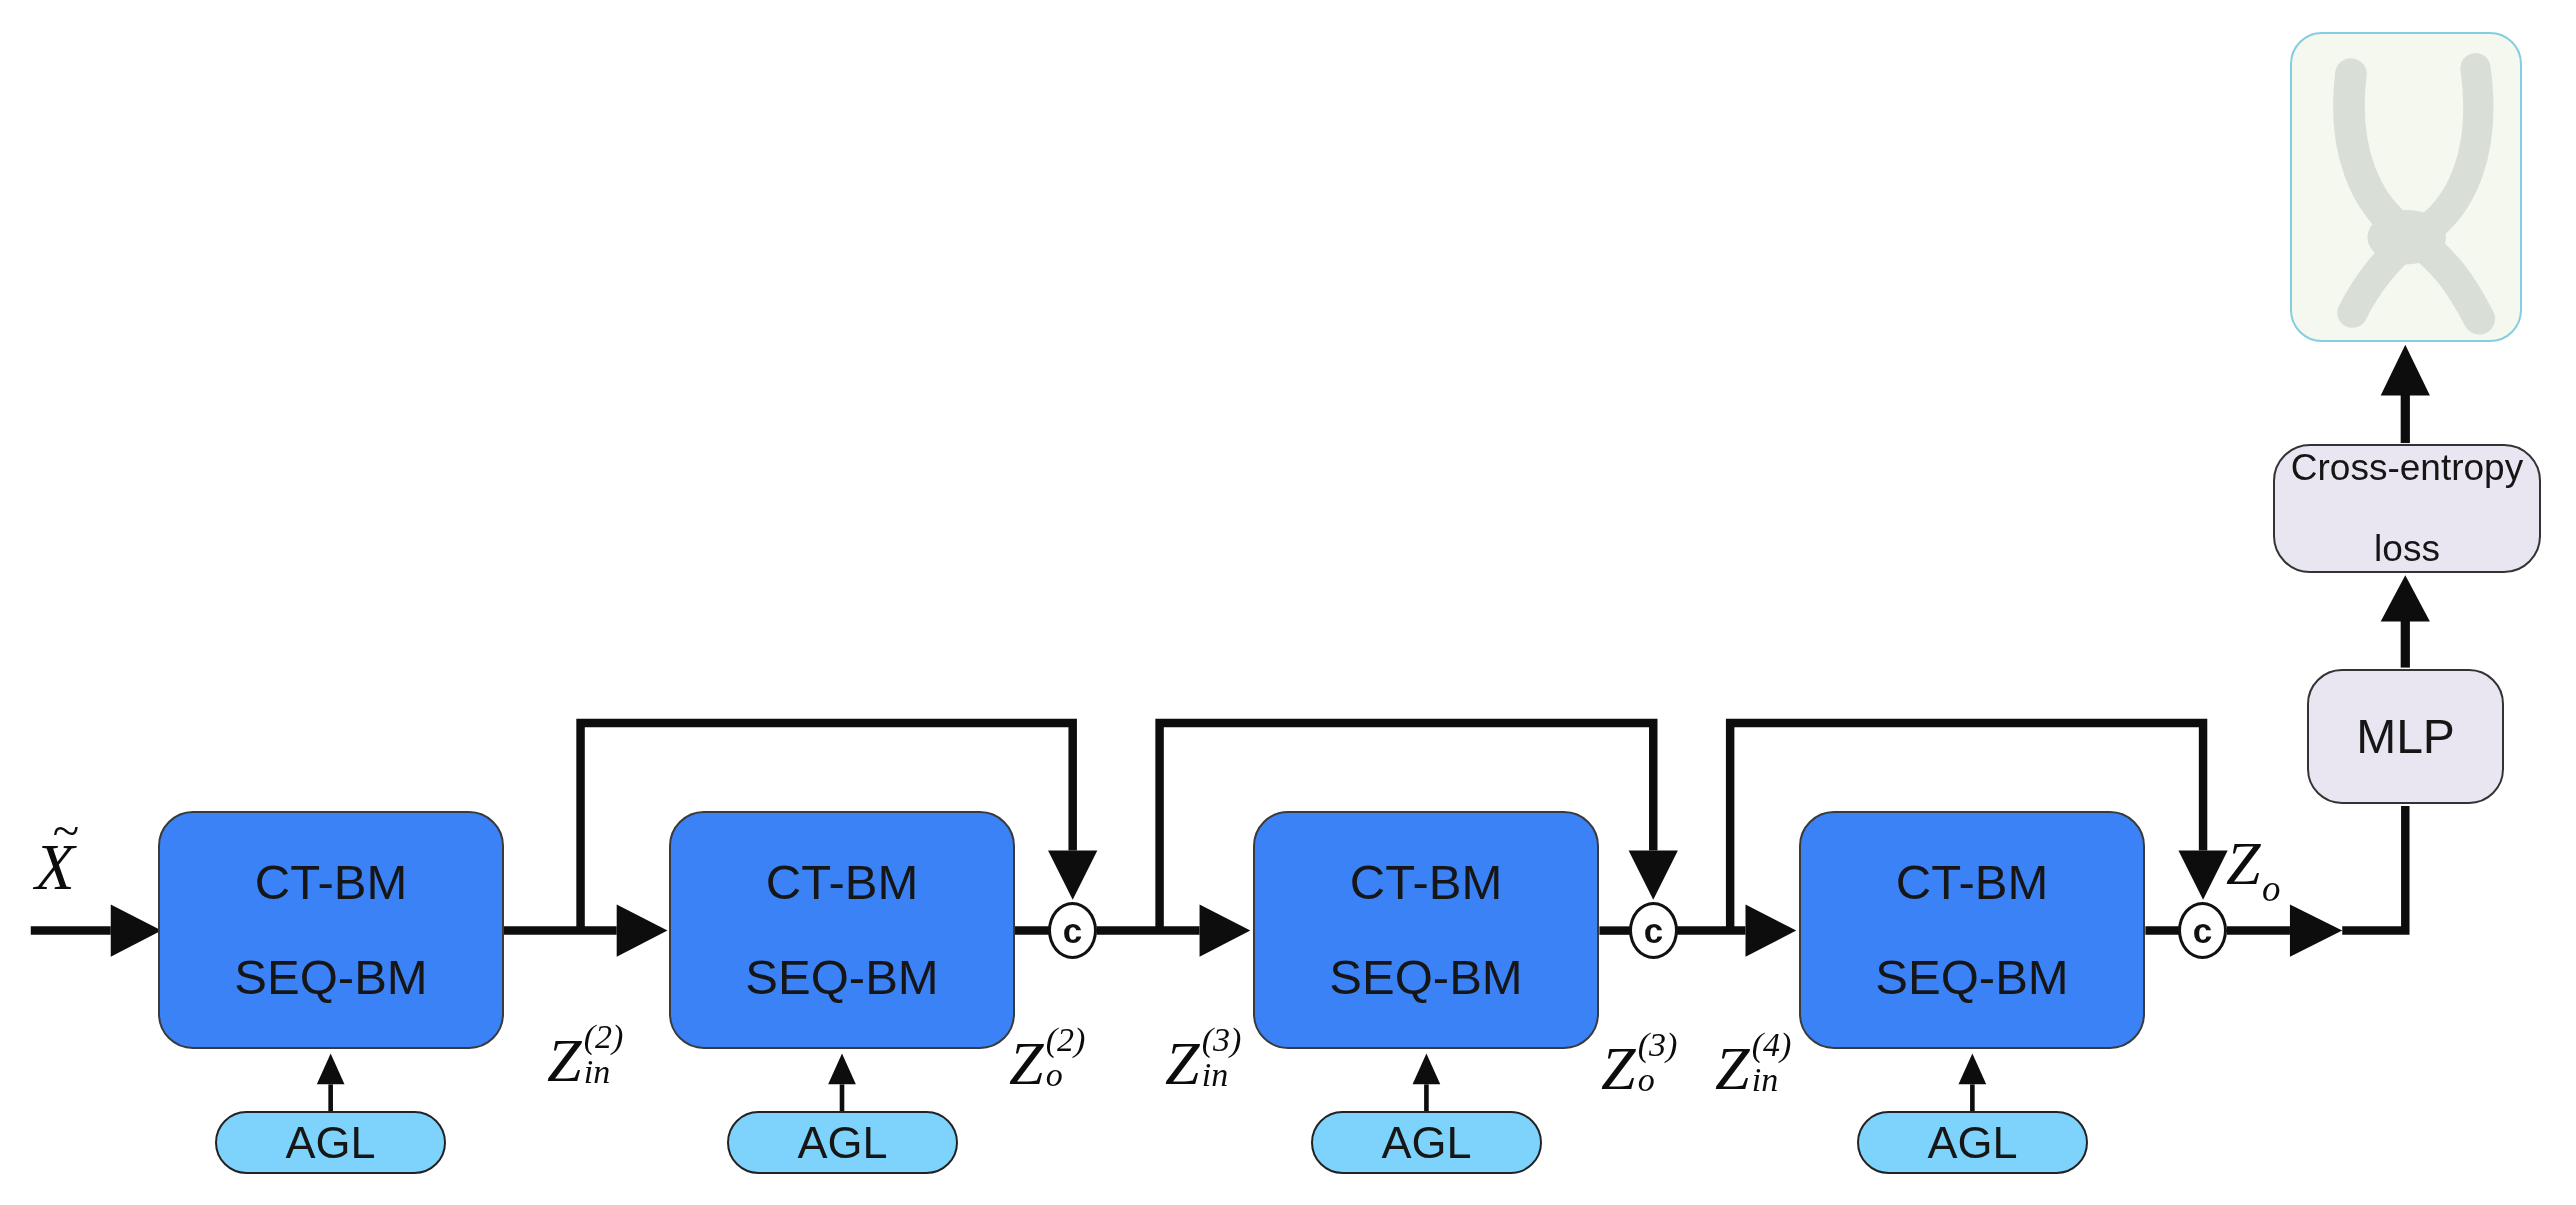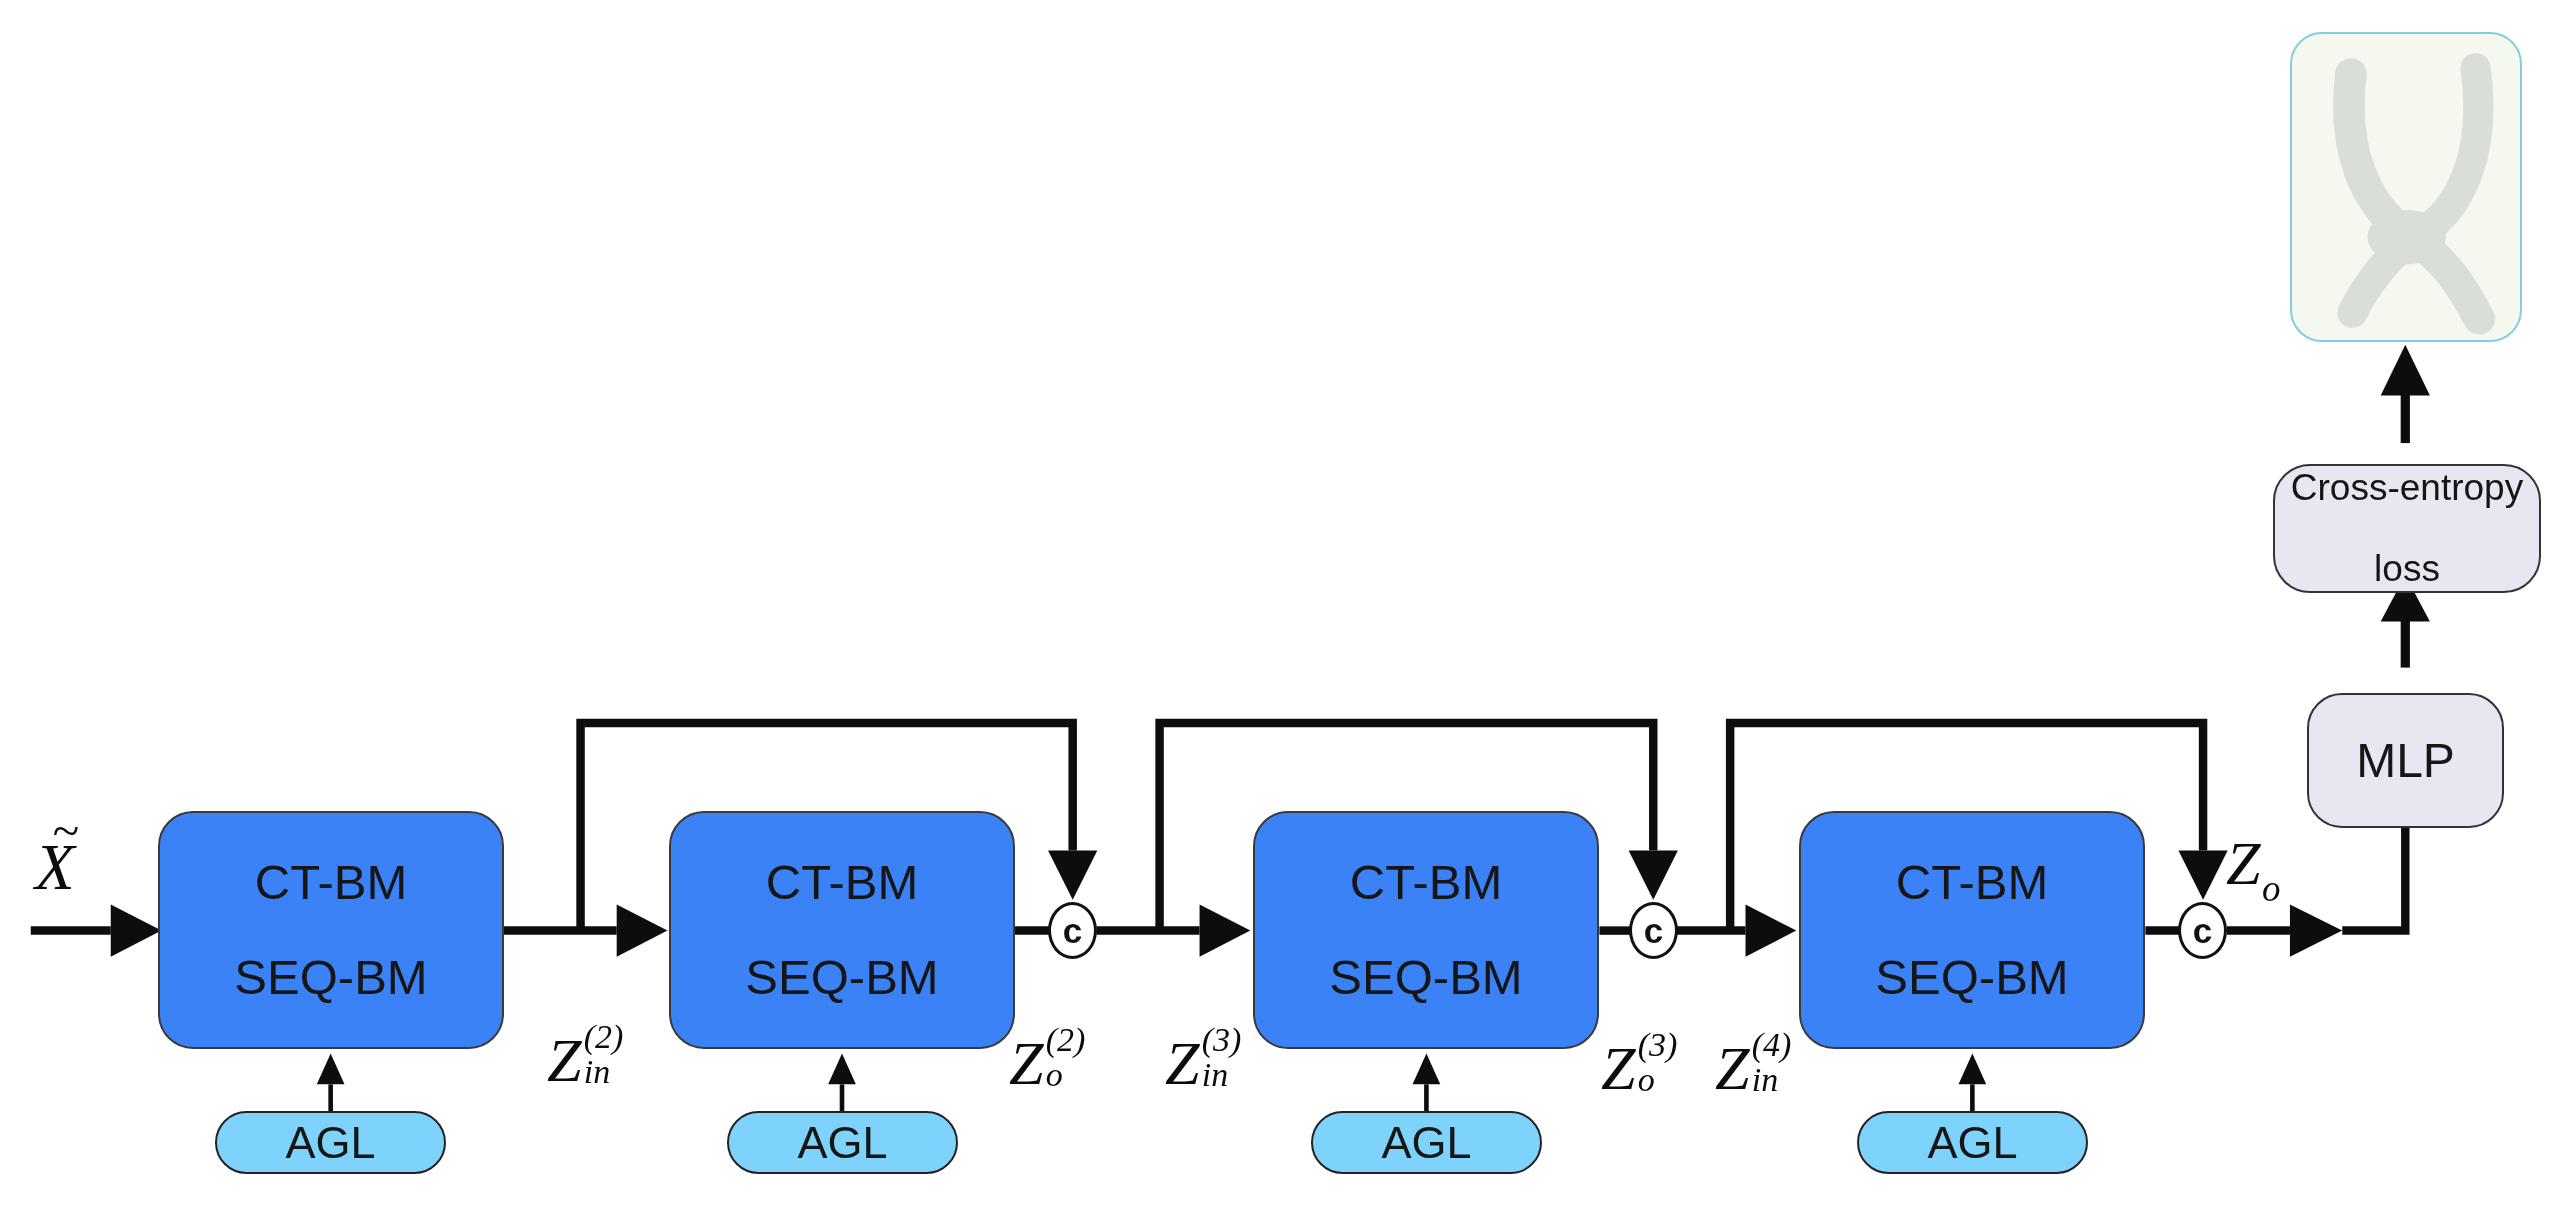--- a/index.html
+++ b/index.html
@@ -84,24 +84,23 @@
     flex-direction: column;
     justify-content: center;
     align-items: center;
     color: #161616;
   }
   #mlp-box {
     left: 2307px; top: 669px;
     width: 197px; height: 135px;
     border-radius: 35px;
     font-size: 48px;
-    margin-top: 24px;
   }
   #loss-box {
-    left: 2273px; top: 464px;
+    left: 2273px; top: 444px;
     width: 268px; height: 129px;
     border-radius: 37px;
     font-size: 37px;
     line-height: 1.3;
     text-align: center;
     gap: 32px;
   }
   
   #seg-image {
     position: absolute;

